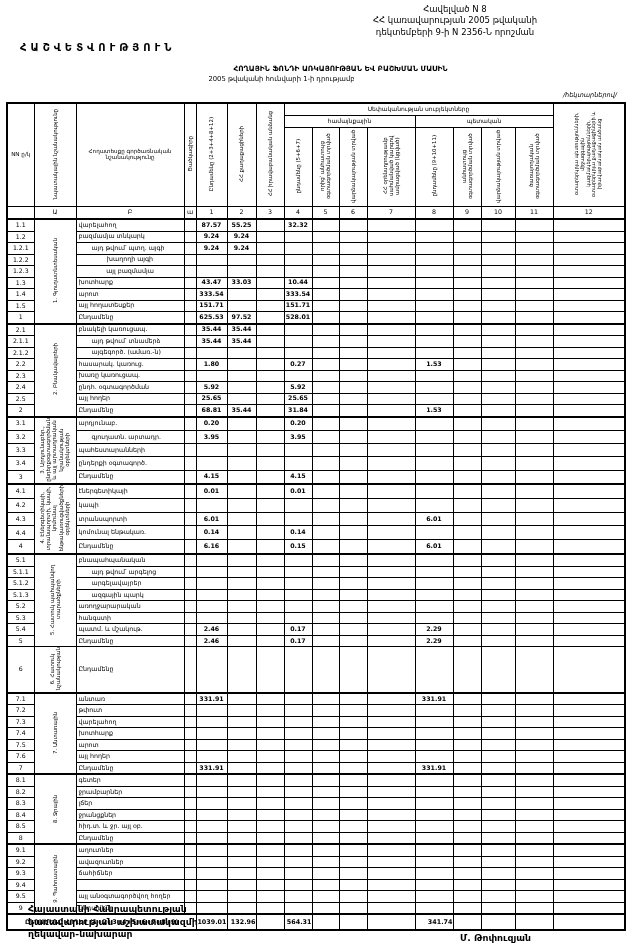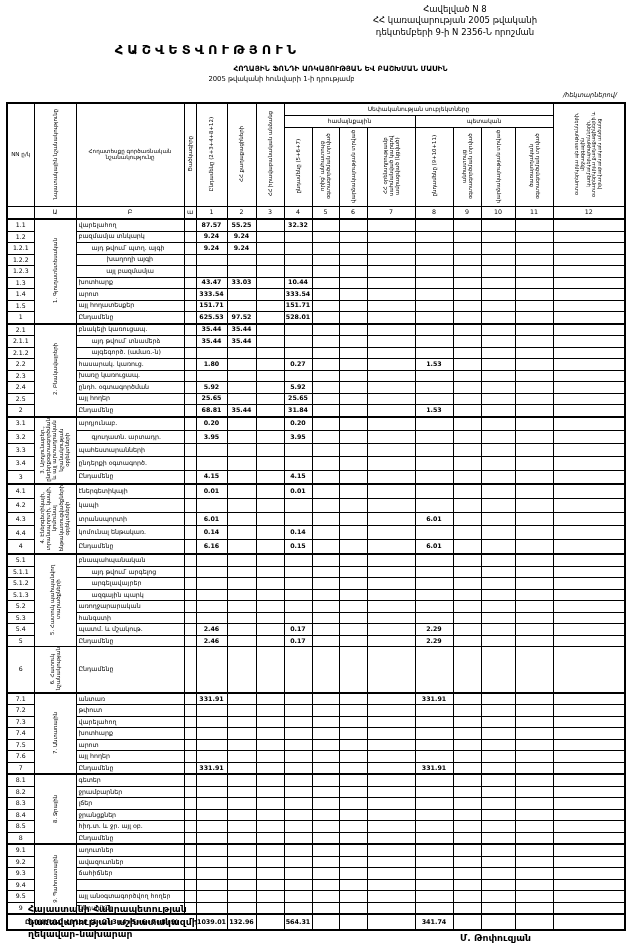--- a/index.html
+++ b/index.html
@@ -1,19 +1,19 @@
 <!DOCTYPE html>
 <html><head>
 <meta charset="utf-8">
 <style>
   html,body{margin:0;padding:0;}
   body{width:633px;height:945px;background:#f2f2ef;font-family:"DejaVu Sans",sans-serif;color:#000;}
   .page{position:relative;width:633px;height:945px;background:#fff;overflow:hidden;}
   .appendix{position:absolute;top:4px;right:8px;width:340px;text-align:center;font-weight:normal;font-size:8.5px;line-height:1.35;}
-  .report-title{position:absolute;top:42px;left:20px;width:280px;text-align:right;font-weight:bold;font-size:13px;letter-spacing:4px;white-space:nowrap;}
+  .report-title{position:absolute;top:42px;left:20px;width:280px;text-align:left;font-weight:bold;font-size:10px;letter-spacing:4px;white-space:nowrap;}
   .subt1{position:absolute;top:54px;left:0;width:633px;text-align:center;font-weight:bold;font-size:7.3px;}
   .subt2{position:absolute;top:64px;left:0;width:633px;text-align:center;font-weight:bold;font-size:7.3px;margin-left:24px;}
   .subt3{position:absolute;top:75px;left:0;width:563px;text-align:center;font-size:6.8px;}
   .units{position:absolute;top:91px;right:16px;font-style:italic;font-size:6.5px;}
   .tblwrap{position:absolute;top:102px;left:0;}
   table{border-collapse:collapse;table-layout:fixed;width:618px;margin-left:6px;border:2px solid #000;padding-left:7px;}
   td{border:1px solid #000;padding:0;overflow:hidden;font-size:6.3px;line-height:1.05;text-align:center;vertical-align:middle;height:10.5px;color:#000;}
   thead td{font-size:5.6px;}
   .hband{height:11px;font-size:6px;}
   .hgrp{height:11px;font-size:6px;}
@@ -24,21 +24,21 @@
   .letters td{height:11px;font-size:6.3px;}
   .lbl{text-align:left;padding-left:2px;white-space:nowrap;}
   .ind1{padding-left:15px;}
   .ind2{text-align:center;padding-left:0;}
   .nn{font-size:6.2px;}
   .group{padding:0;}
   .group .vtext{max-height:100px;font-size:5.4px;}
   tr.sec-top td{border-top:2px solid #000;}
   tr.subtotal td{border-top:1.5px solid #000;}
   tr.tall td{height:34px;}
-  tr.total-row td{border-top:2px solid #000;font-weight:bold;height:14px;font-size:6.4px;}
+  tr.total-row td{border-top:2px solid #000;font-weight:bold;height:14px;font-size:6.4px;text-align:right;}
   tr.total-row td.tlabel{text-align:center;white-space:nowrap;}
   .num{font-weight:600;}
   .footer-org{position:absolute;left:28px;top:903px;font-size:9.3px;font-weight:bold;line-height:1.35;}
   .signature{position:absolute;left:428px;top:932px;font-size:9.3px;font-weight:bold;padding-left:32px;}
 </style>
 </head>
 <body>
 
 <div class="page">
 

